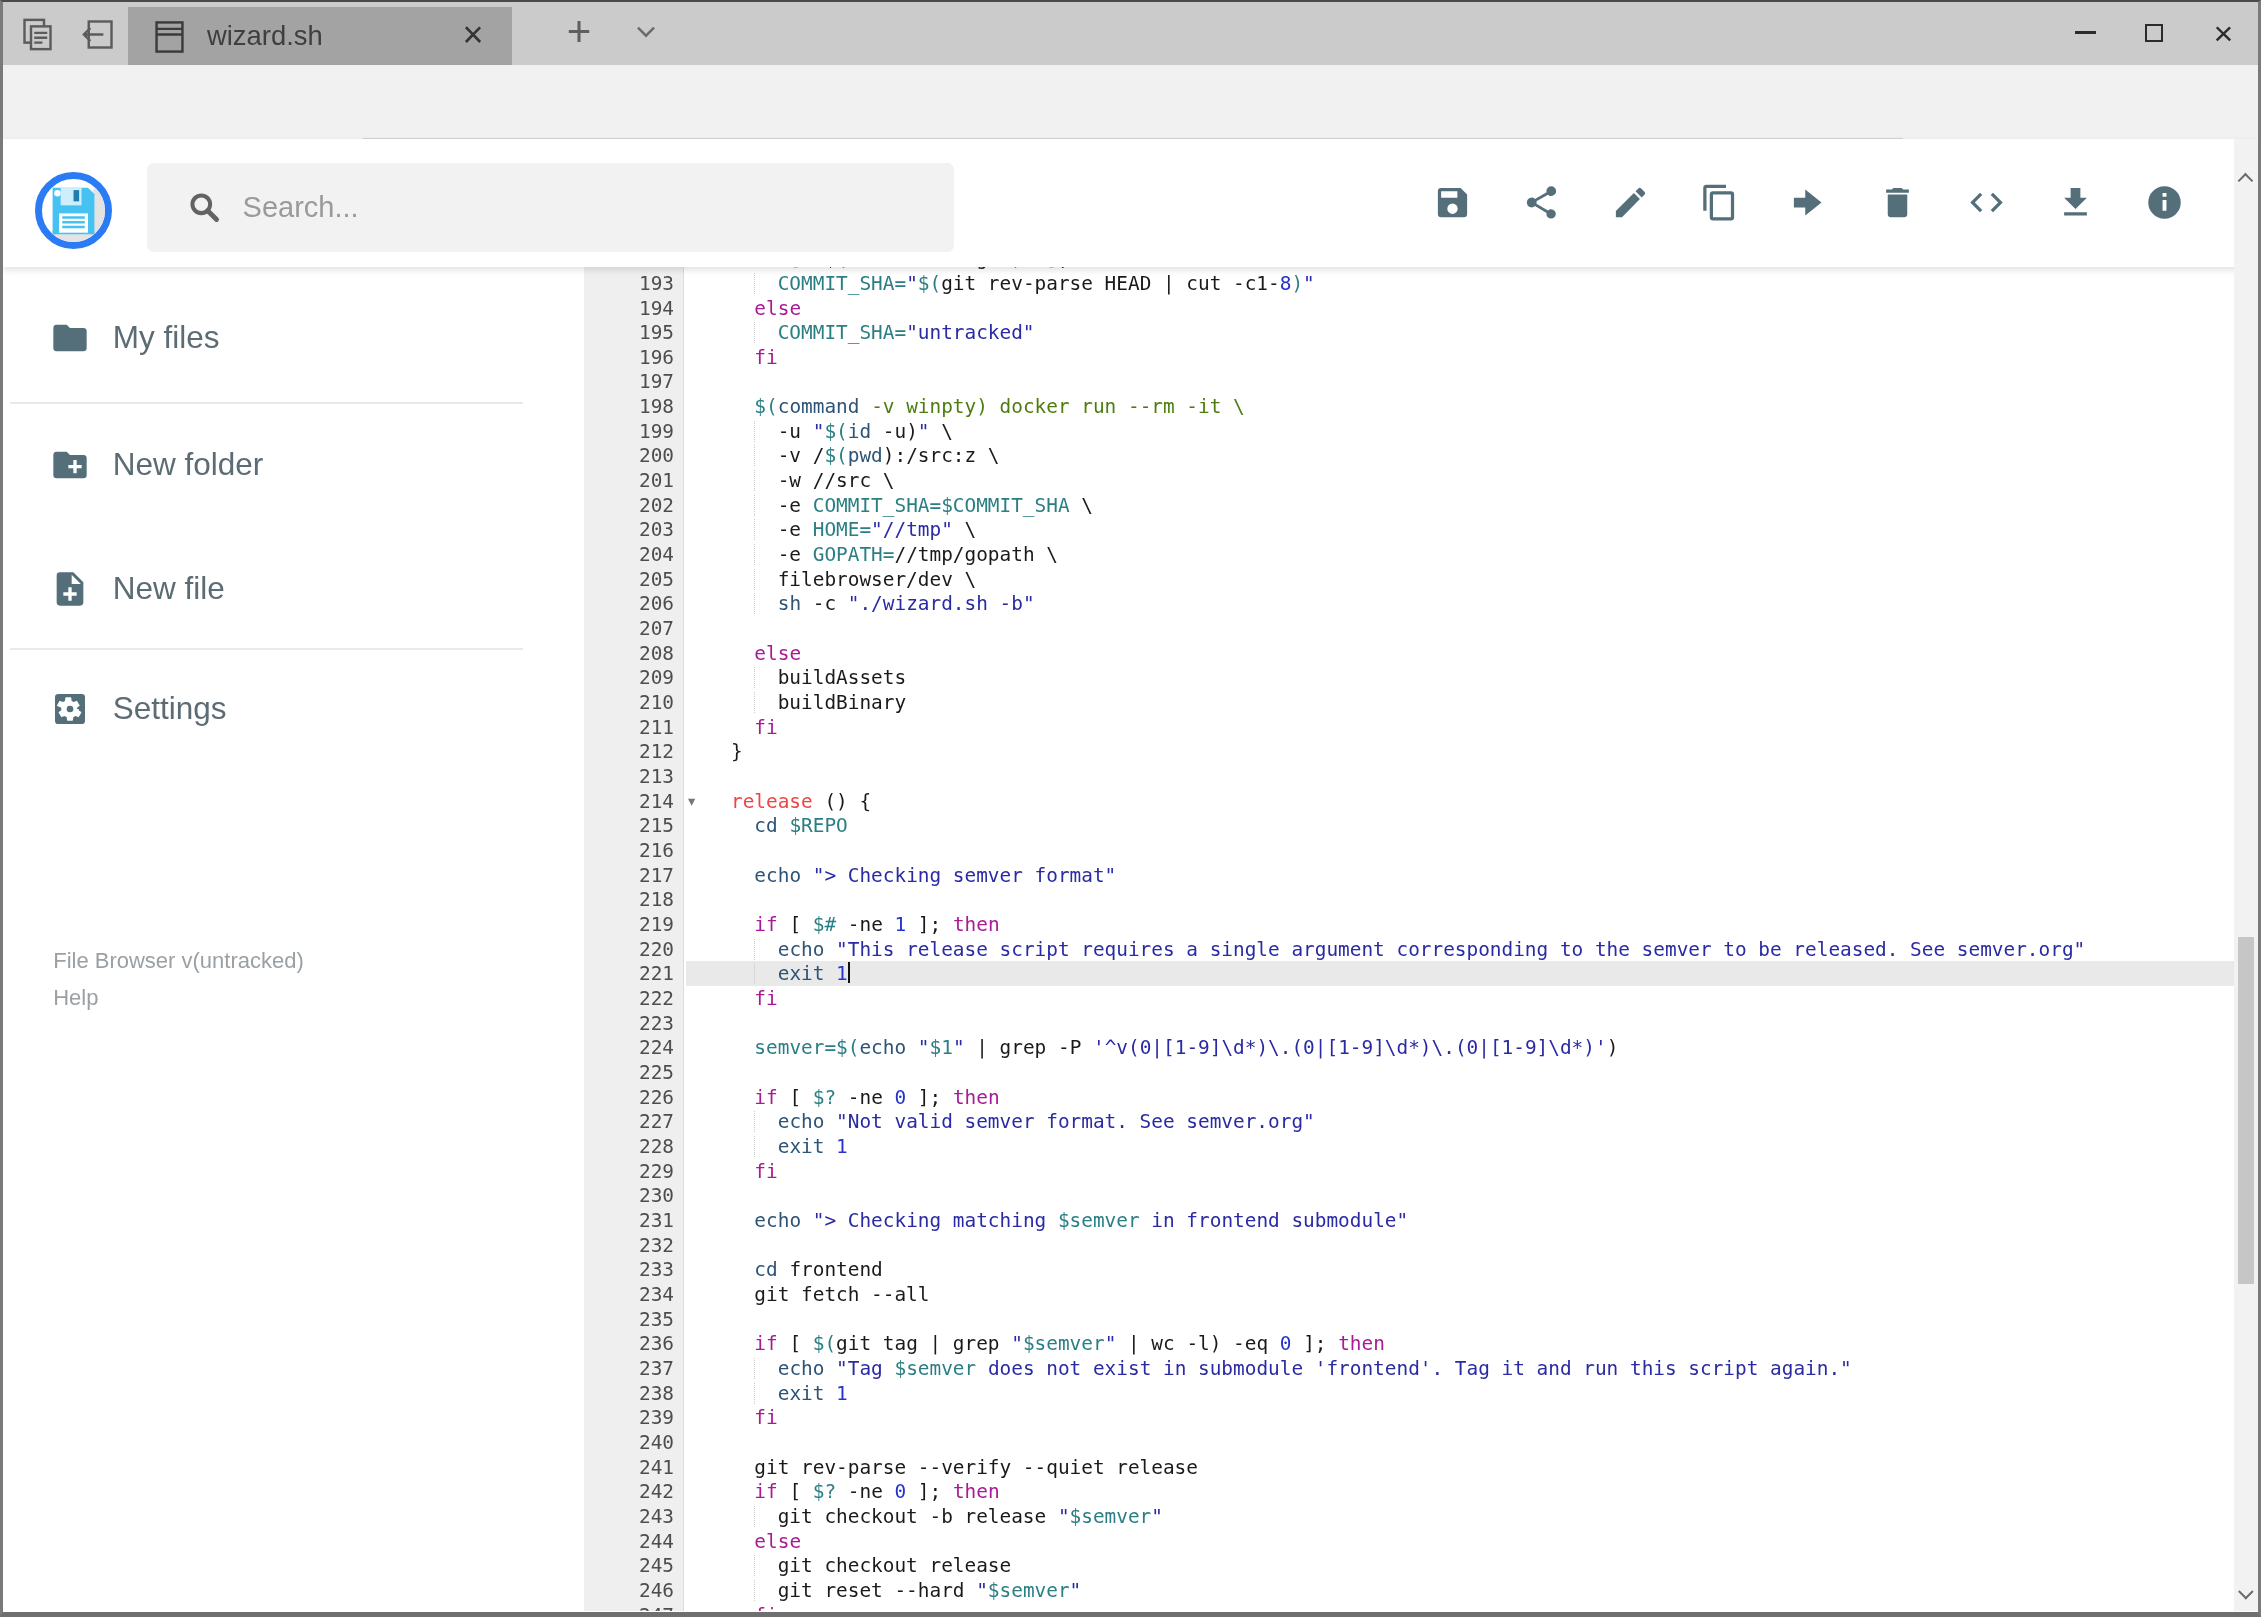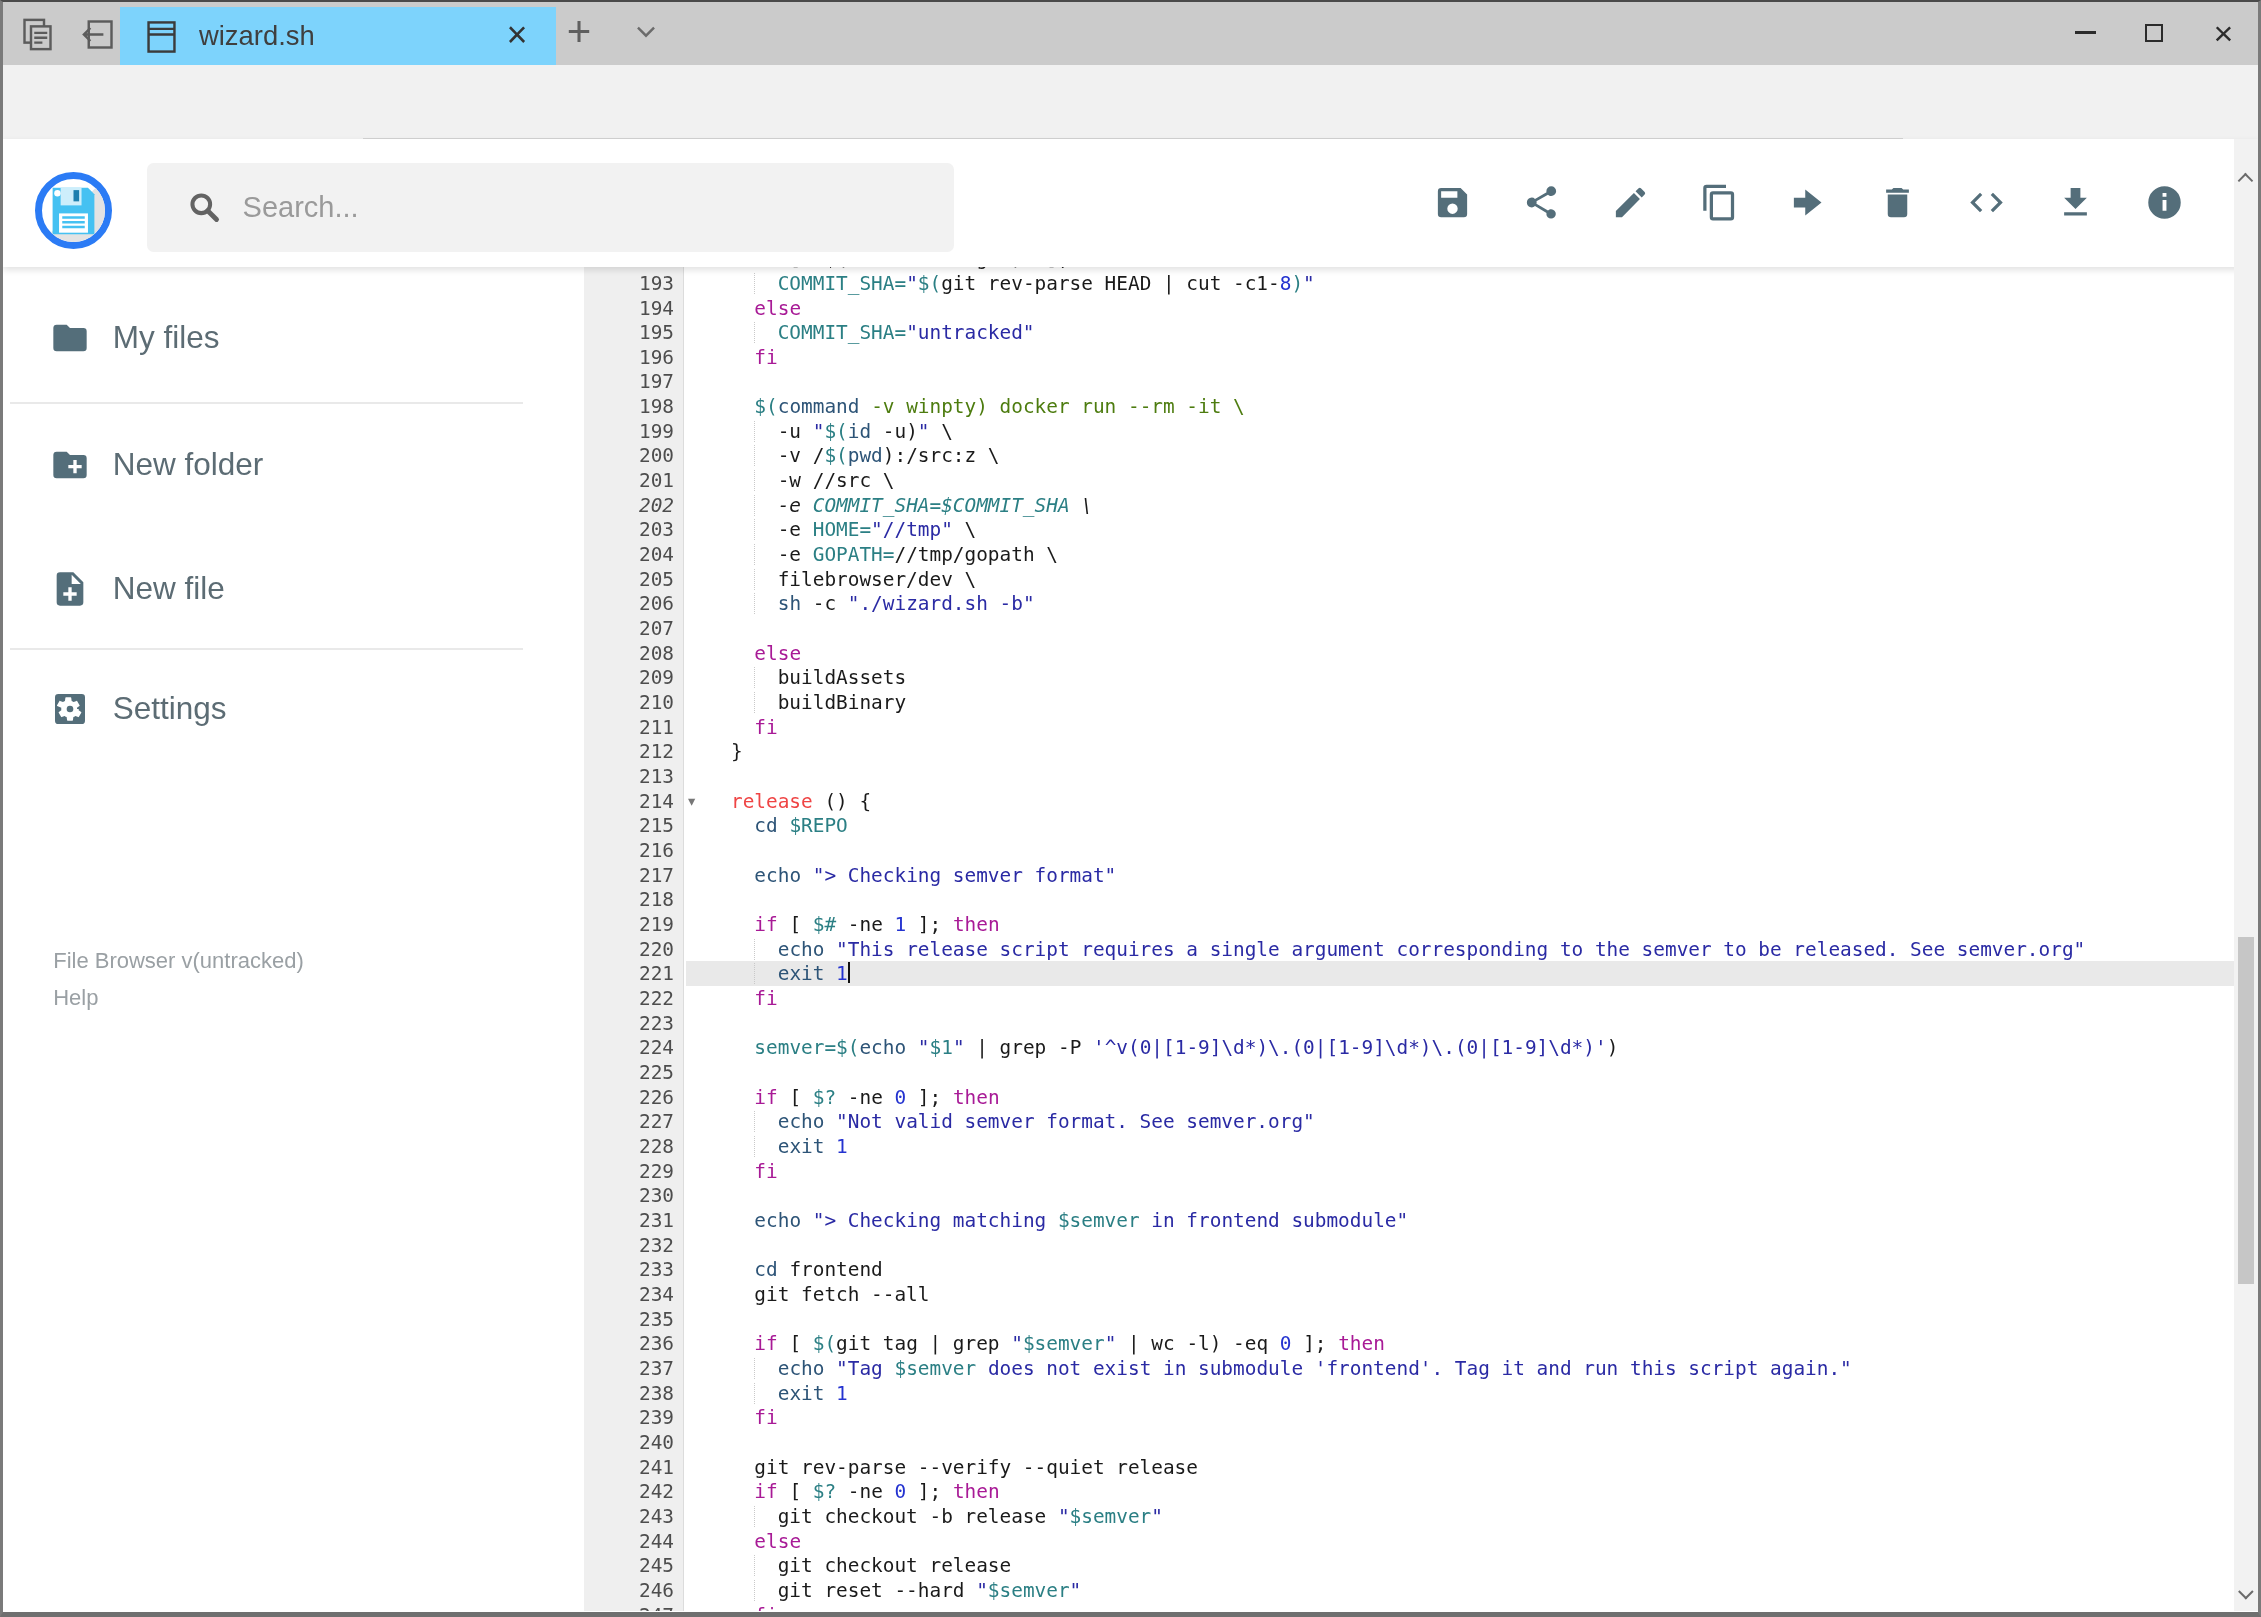--- a/index.html
+++ b/index.html
@@ -6,21 +6,21 @@
   html,body { width:2261px; height:1617px; overflow:hidden; background:#fff;
               font-family:"Liberation Sans", sans-serif; }
   .window { position:relative; width:2261px; height:1617px; background:#fff; }
   .window-frame { position:absolute; inset:0; pointer-events:none; z-index:99;
     border-left:3.2px solid #7a7a7a; border-right:3.2px solid #7a7a7a;
     border-bottom:5.7px solid #6f6f6f; border-top:2.4px solid #4a4a4a; }
 
   
   .tabstrip { position:absolute; left:0; top:0; width:2261px; height:65px; background:#cbcbcb; }
   .tabstrip-icon { position:absolute; top:14.5px; width:42px; height:37px; cursor:default; }
-  .tab { position:absolute; left:120px; top:6.5px; width:436px; height:58px; background:#7dd3fc;
+  .tab { position:absolute; left:128px; top:6.5px; width:384px; height:58px; background:#a3a3a3;
          display:flex; align-items:center; }
   .tab-favicon { position:absolute; left:26px; top:13px; }
   .tab-title { position:absolute; left:79px; top:13.7px; font-size:27.4px; color:#3f3f3f; }
   .tab-close { position:absolute; right:18px; top:8px; width:42px; height:42px; font-size:36px;
                color:#333; text-align:center; line-height:40px; }
   .newtab-btn { position:absolute; left:555px; top:11.3px; font-size:42px; color:#5f5f5f;
                 font-weight:100; width:48px; text-align:center; line-height:42px;}
   .tablist-btn { position:absolute; left:628px; top:18px; }
   .win-controls { position:absolute; right:3.2px; top:0; height:65px; display:flex; }
   .win-btn { width:69px; height:65px; display:flex; align-items:center; justify-content:center; }
@@ -332,21 +332,21 @@
         <div class="crow" style="top: -20px;"><div class="gnum">192</div><div class="ctext"><span style="color: rgb(26, 26, 26);">  if [ "$(command -v git)" ]; then</span></div></div>
         <div class="crow" style="top: 4.8px;"><div class="gnum">193</div><div class="ctext"><span style="color: rgb(43, 127, 132);">    COMMIT_SHA=</span><span style="color: rgb(42, 42, 164);">"</span><span style="color: rgb(43, 127, 132);">$(</span><span style="color: rgb(26, 26, 26);">git rev-parse HEAD | cut -c1-</span><span style="color: rgb(36, 51, 208);">8</span><span style="color: rgb(43, 127, 132);">)</span><span style="color: rgb(42, 42, 164);">"</span></div><div class="iguide"></div></div>
         <div class="crow" style="top: 29.5px;"><div class="gnum">194</div><div class="ctext"><span style="color: rgb(26, 26, 26);">  </span><span style="color: rgb(168, 26, 150);">else</span></div></div>
         <div class="crow" style="top: 54px;"><div class="gnum">195</div><div class="ctext"><span style="color: rgb(43, 127, 132);">    COMMIT_SHA=</span><span style="color: rgb(42, 42, 164);">"untracked"</span></div><div class="iguide"></div></div>
         <div class="crow" style="top: 79px;"><div class="gnum">196</div><div class="ctext"><span style="color: rgb(26, 26, 26);">  </span><span style="color: rgb(168, 26, 150);">fi</span></div></div>
         <div class="crow" style="top: 103px;"><div class="gnum">197</div><div class="ctext"></div></div>
         <div class="crow" style="top: 128px;"><div class="gnum">198</div><div class="ctext"><span style="color: rgb(26, 26, 26);">  </span><span style="color: rgb(43, 127, 132);">$(</span><span style="color: rgb(45, 84, 119);">command</span><span style="color: #4d7c0f;"> -v winpty) docker run --rm -it \</span></div></div>
         <div class="crow" style="top: 153px;"><div class="gnum">199</div><div class="ctext"><span style="color: rgb(26, 26, 26);">    -u </span><span style="color: rgb(42, 42, 164);">"</span><span style="color: rgb(43, 127, 132);">$(</span><span style="color: rgb(45, 84, 119);">id</span><span style="color: rgb(26, 26, 26);"> -u)</span><span style="color: rgb(42, 42, 164);">"</span><span style="color: rgb(26, 26, 26);"> \</span></div><div class="iguide"></div></div>
         <div class="crow" style="top: 177px;"><div class="gnum">200</div><div class="ctext"><span style="color: rgb(26, 26, 26);">    -v /</span><span style="color: rgb(43, 127, 132);">$(</span><span style="color: rgb(45, 84, 119);">pwd</span><span style="color: rgb(26, 26, 26);">):/src:z \</span></div><div class="iguide"></div></div>
         <div class="crow" style="top: 202px;"><div class="gnum">201</div><div class="ctext"><span style="color: rgb(26, 26, 26);">    -w //src \</span></div><div class="iguide"></div></div>
-        <div class="crow" style="top: 227px; font-style: italic;"><div class="gnum">202</div><div class="ctext"><span style="color: rgb(26, 26, 26);">    -e </span><span style="color: rgb(43, 127, 132);">COMMIT_SHA=$COMMIT_SHA</span><span style="color: rgb(26, 26, 26);"> \</span></div><div class="iguide"></div></div>
+        <div class="crow" style="top: 227px;"><div class="gnum">202</div><div class="ctext"><span style="color: rgb(26, 26, 26);">    -e </span><span style="color: rgb(43, 127, 132);">COMMIT_SHA=$COMMIT_SHA</span><span style="color: rgb(26, 26, 26);"> \</span></div><div class="iguide"></div></div>
         <div class="crow" style="top: 251px;"><div class="gnum">203</div><div class="ctext"><span style="color: rgb(26, 26, 26);">    -e </span><span style="color: rgb(43, 127, 132);">HOME=</span><span style="color: rgb(42, 42, 164);">"//tmp"</span><span style="color: rgb(26, 26, 26);"> \</span></div><div class="iguide"></div></div>
         <div class="crow" style="top: 276px;"><div class="gnum">204</div><div class="ctext"><span style="color: rgb(26, 26, 26);">    -e </span><span style="color: rgb(43, 127, 132);">GOPATH=</span><span style="color: rgb(26, 26, 26);">//tmp/gopath \</span></div><div class="iguide"></div></div>
         <div class="crow" style="top: 301px;"><div class="gnum">205</div><div class="ctext"><span style="color: rgb(26, 26, 26);">    filebrowser/dev \</span></div><div class="iguide"></div></div>
         <div class="crow" style="top: 325px;"><div class="gnum">206</div><div class="ctext"><span style="color: rgb(26, 26, 26);">    </span><span style="color: rgb(45, 84, 119);">sh</span><span style="color: rgb(26, 26, 26);"> -c </span><span style="color: rgb(42, 42, 164);">"./wizard.sh -b"</span></div><div class="iguide"></div></div>
         <div class="crow" style="top: 350px;"><div class="gnum">207</div><div class="ctext"></div></div>
         <div class="crow" style="top: 375px;"><div class="gnum">208</div><div class="ctext"><span style="color: rgb(26, 26, 26);">  </span><span style="color: rgb(168, 26, 150);">else</span></div></div>
         <div class="crow" style="top: 399px;"><div class="gnum">209</div><div class="ctext"><span style="color: rgb(26, 26, 26);">    buildAssets</span></div><div class="iguide"></div></div>
         <div class="crow" style="top: 424px;"><div class="gnum">210</div><div class="ctext"><span style="color: rgb(26, 26, 26);">    buildBinary</span></div><div class="iguide"></div></div>
         <div class="crow" style="top: 449px;"><div class="gnum">211</div><div class="ctext"><span style="color: rgb(26, 26, 26);">  </span><span style="color: rgb(168, 26, 150);">fi</span></div></div>
         <div class="crow" style="top: 473px;"><div class="gnum">212</div><div class="ctext"><span style="color: rgb(26, 26, 26);">}</span></div></div>

